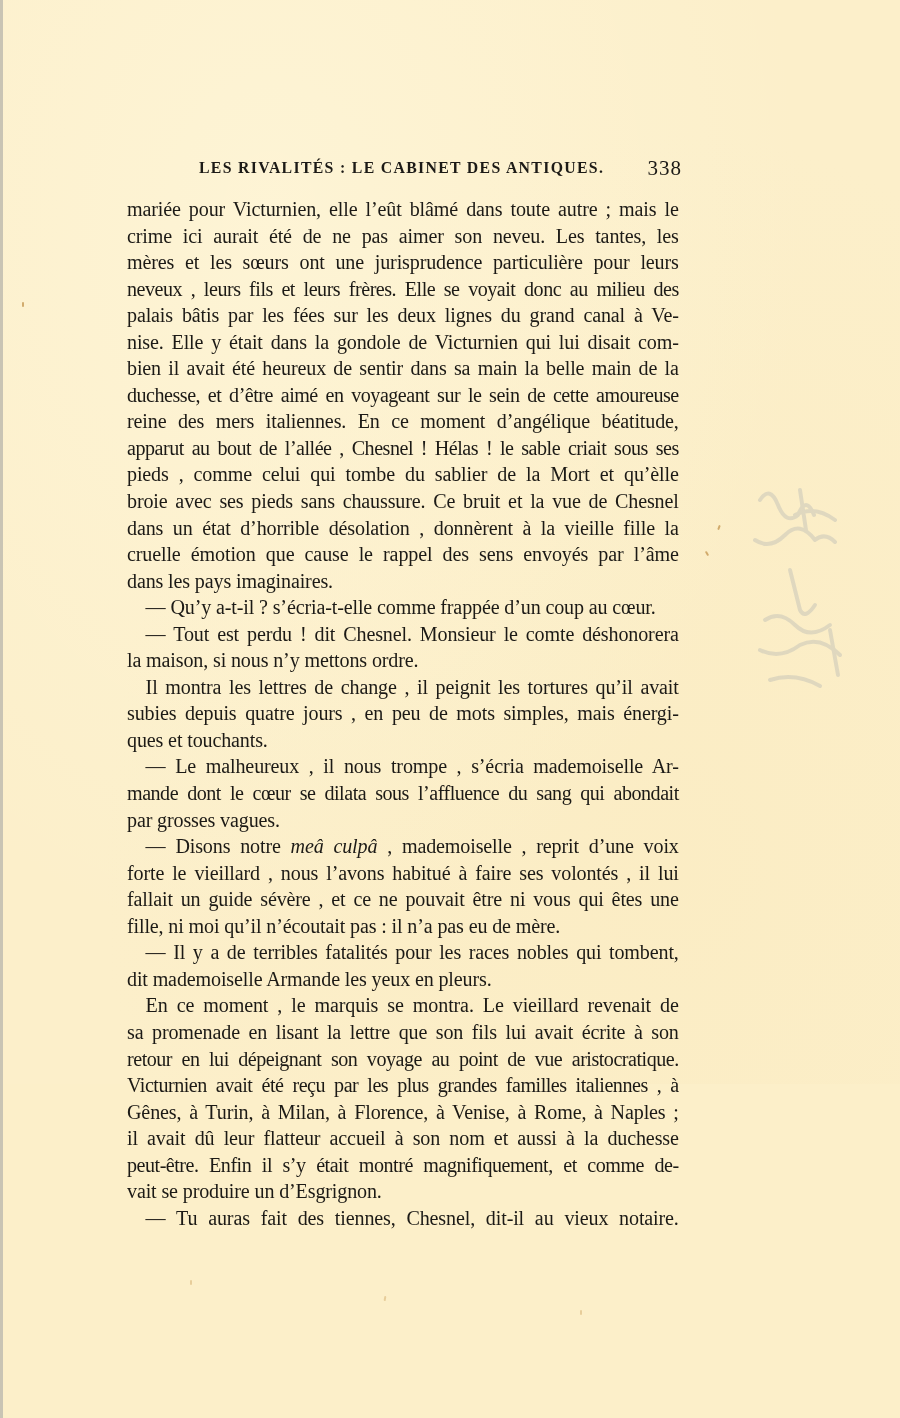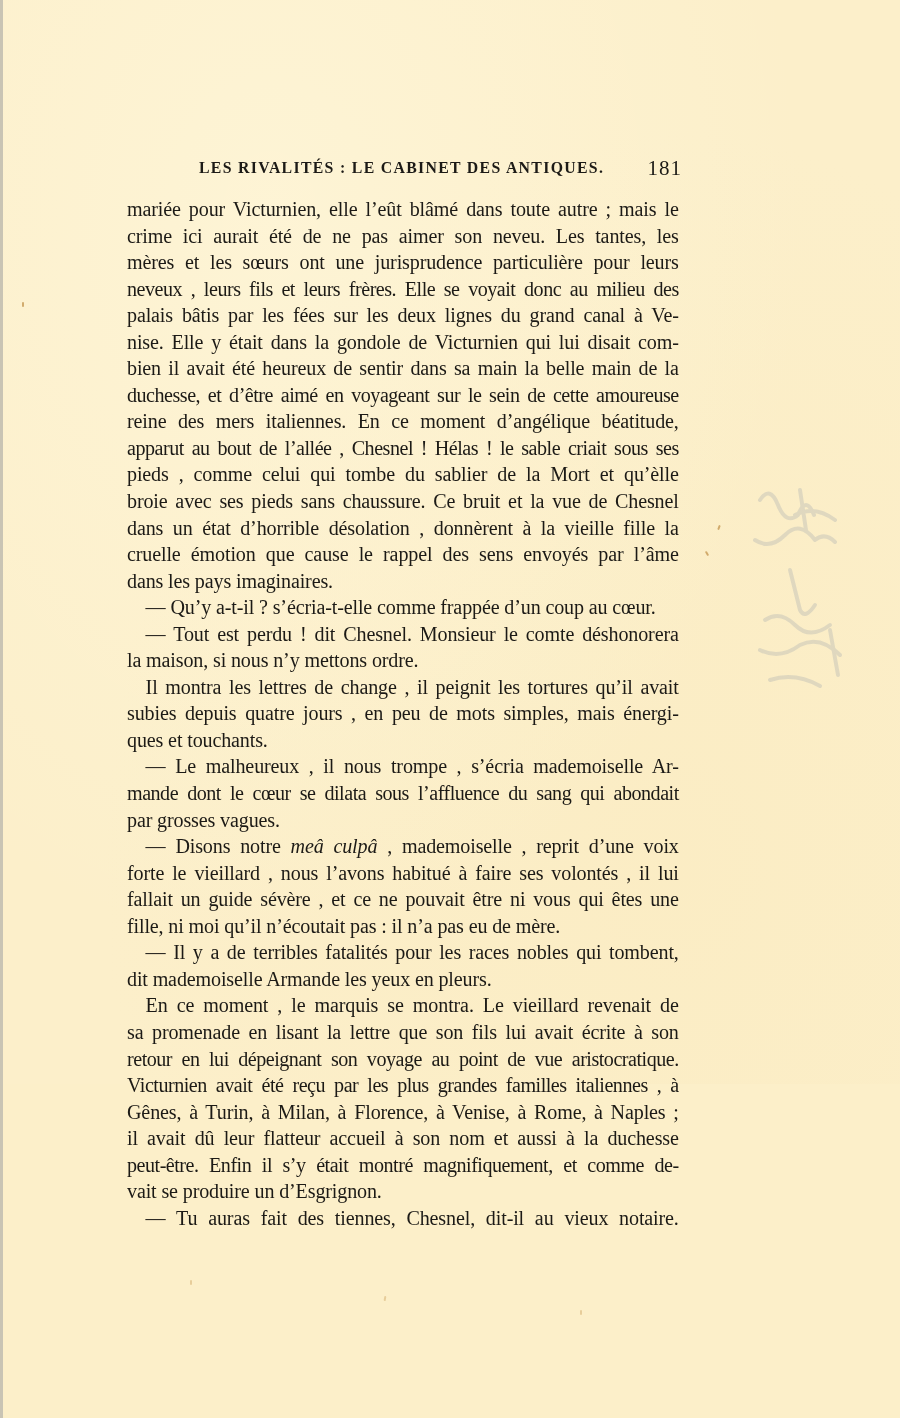--- a/index.html
+++ b/index.html
@@ -129,21 +129,21 @@
 
   <span class="speck" style="left:22px;top:302px;"></span>
   <span class="speck" style="left:718px;top:525px;transform:rotate(20deg);"></span>
   <span class="speck" style="left:706px;top:551px;transform:rotate(-30deg);"></span>
   <span class="speck" style="left:384px;top:1296px;transform:rotate(10deg);opacity:0.4;"></span>
   <span class="speck" style="left:190px;top:1280px;opacity:0.4;"></span>
   <span class="speck" style="left:580px;top:1310px;opacity:0.4;"></span>
 
   <div class="running-head">
     <span class="title">LES RIVALITÉS : LE CABINET DES ANTIQUES.</span>
-    <span class="folio">181</span>
+    <span class="folio">338</span>
   </div>
 
   <div class="text-block">
     <div class="line">mariée pour Victurnien, elle l’eût blâmé dans toute autre ; mais le</div>
     <div class="line">crime ici aurait été de ne pas aimer son neveu. Les tantes, les</div>
     <div class="line">mères et les sœurs ont une jurisprudence particulière pour leurs</div>
     <div class="line tight">neveux , leurs fils et leurs frères. Elle se voyait donc au milieu des</div>
     <div class="line">palais bâtis par les fées sur les deux lignes du grand canal à Ve-</div>
     <div class="line">nise. Elle y était dans la gondole de Victurnien qui lui disait com-</div>
     <div class="line">bien il avait été heureux de sentir dans sa main la belle main de la</div>

